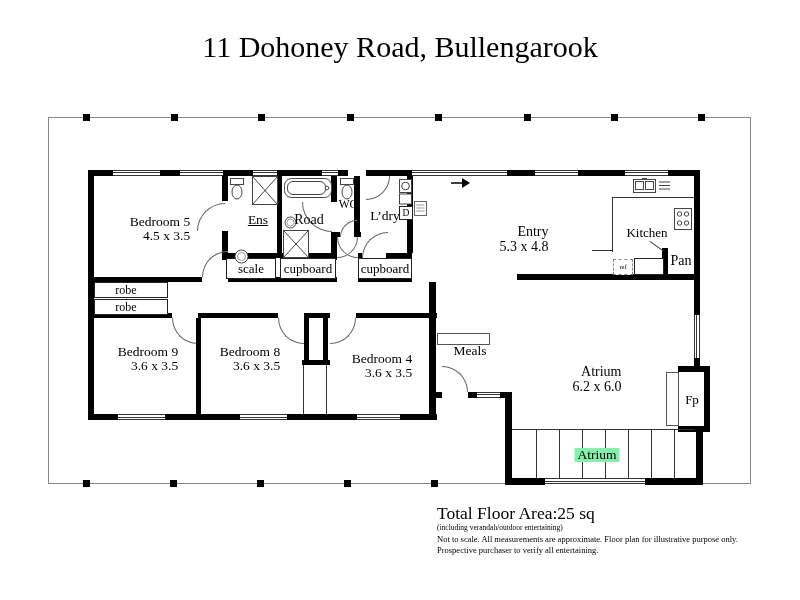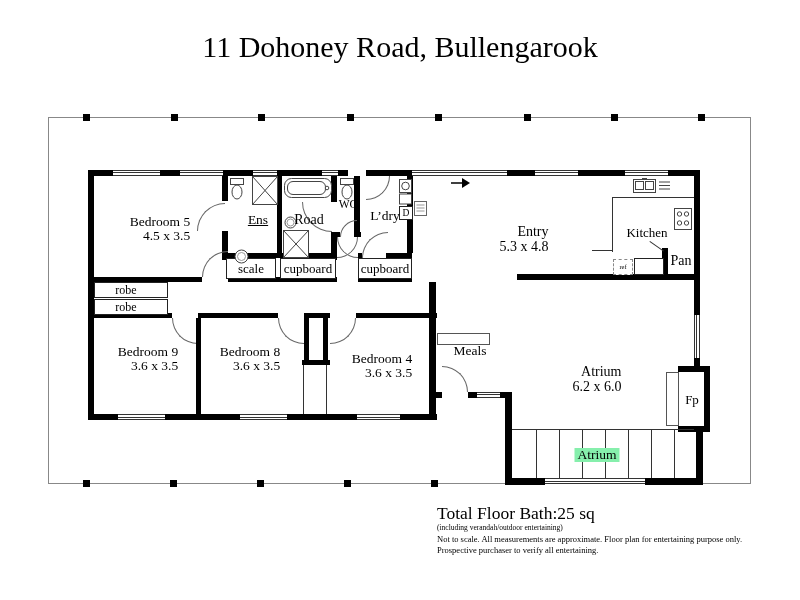--- a/index.html
+++ b/index.html
@@ -258,18 +258,18 @@
     <div>Atrium</div>
     <div>6.2 x 6.0</div>
   </div>
   <div class="lbl" style="left:258px;top:220px;text-decoration:underline;">Ens</div>
   <div class="lbl" style="left:309px;top:220px;font-size:14px;">Road</div>
   <div class="lbl" style="left:348px;top:204px;font-size:11.5px;">WC</div>
   <div class="lbl" style="left:385px;top:216px;font-family:Liberation Serif, serif;">L’dry</div>
   <div class="lbl" style="left:647px;top:233px;font-size:13px;">Kitchen</div>
   <div class="lbl" style="left:470px;top:351px;">Meals</div>
 
-  <div class="ftxt" style="left:437px;top:503px;font-size:17.5px;">Total Floor Bath:25 sq</div>
+  <div class="ftxt" style="left:437px;top:503px;font-size:17.5px;">Total Floor Area:25 sq</div>
   <div class="ftxt" style="left:437px;top:523px;font-size:7.5px;">(including verandah/outdoor entertaining)</div>
-  <div class="ftxt" style="left:437px;top:534px;font-size:8.5px;">Not to scale. All measurements are approximate. Floor plan for entertaining purpose only.</div>
+  <div class="ftxt" style="left:437px;top:534px;font-size:8.5px;">Not to scale. All measurements are approximate. Floor plan for illustrative purpose only.</div>
   <div class="ftxt" style="left:437px;top:545px;font-size:8.5px;">Prospective purchaser to verify all entertaining.</div>
 
 </div>
 
 </body></html>

